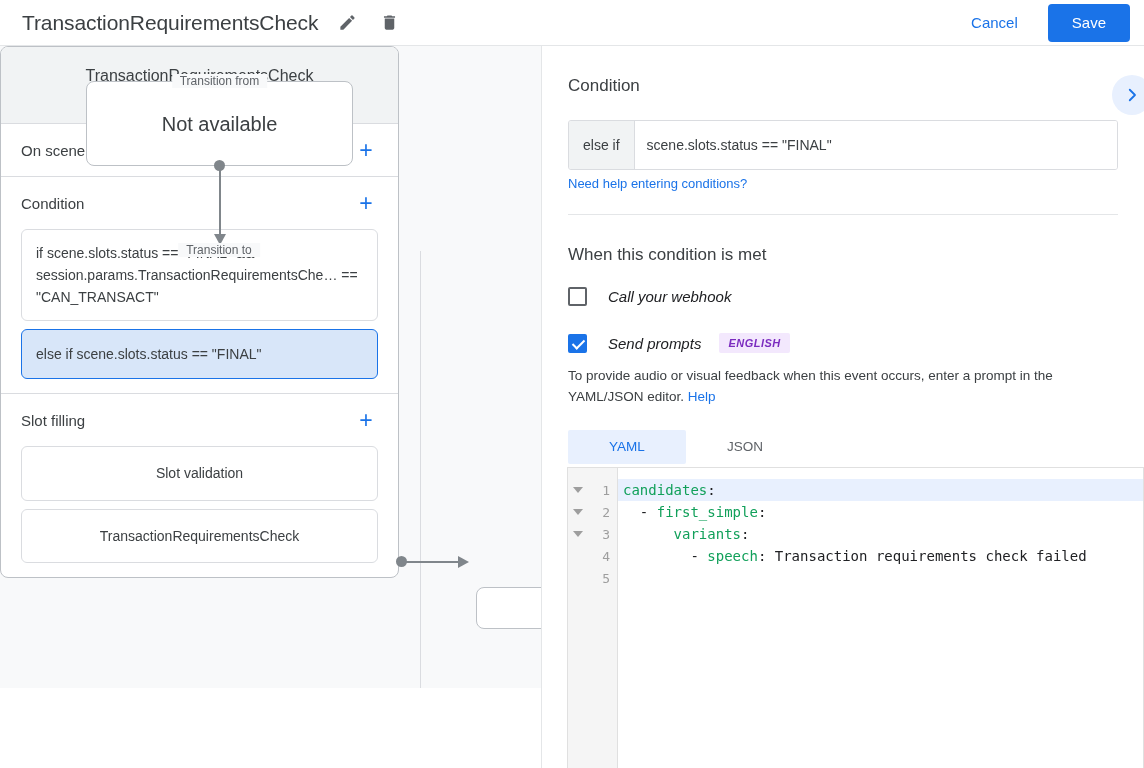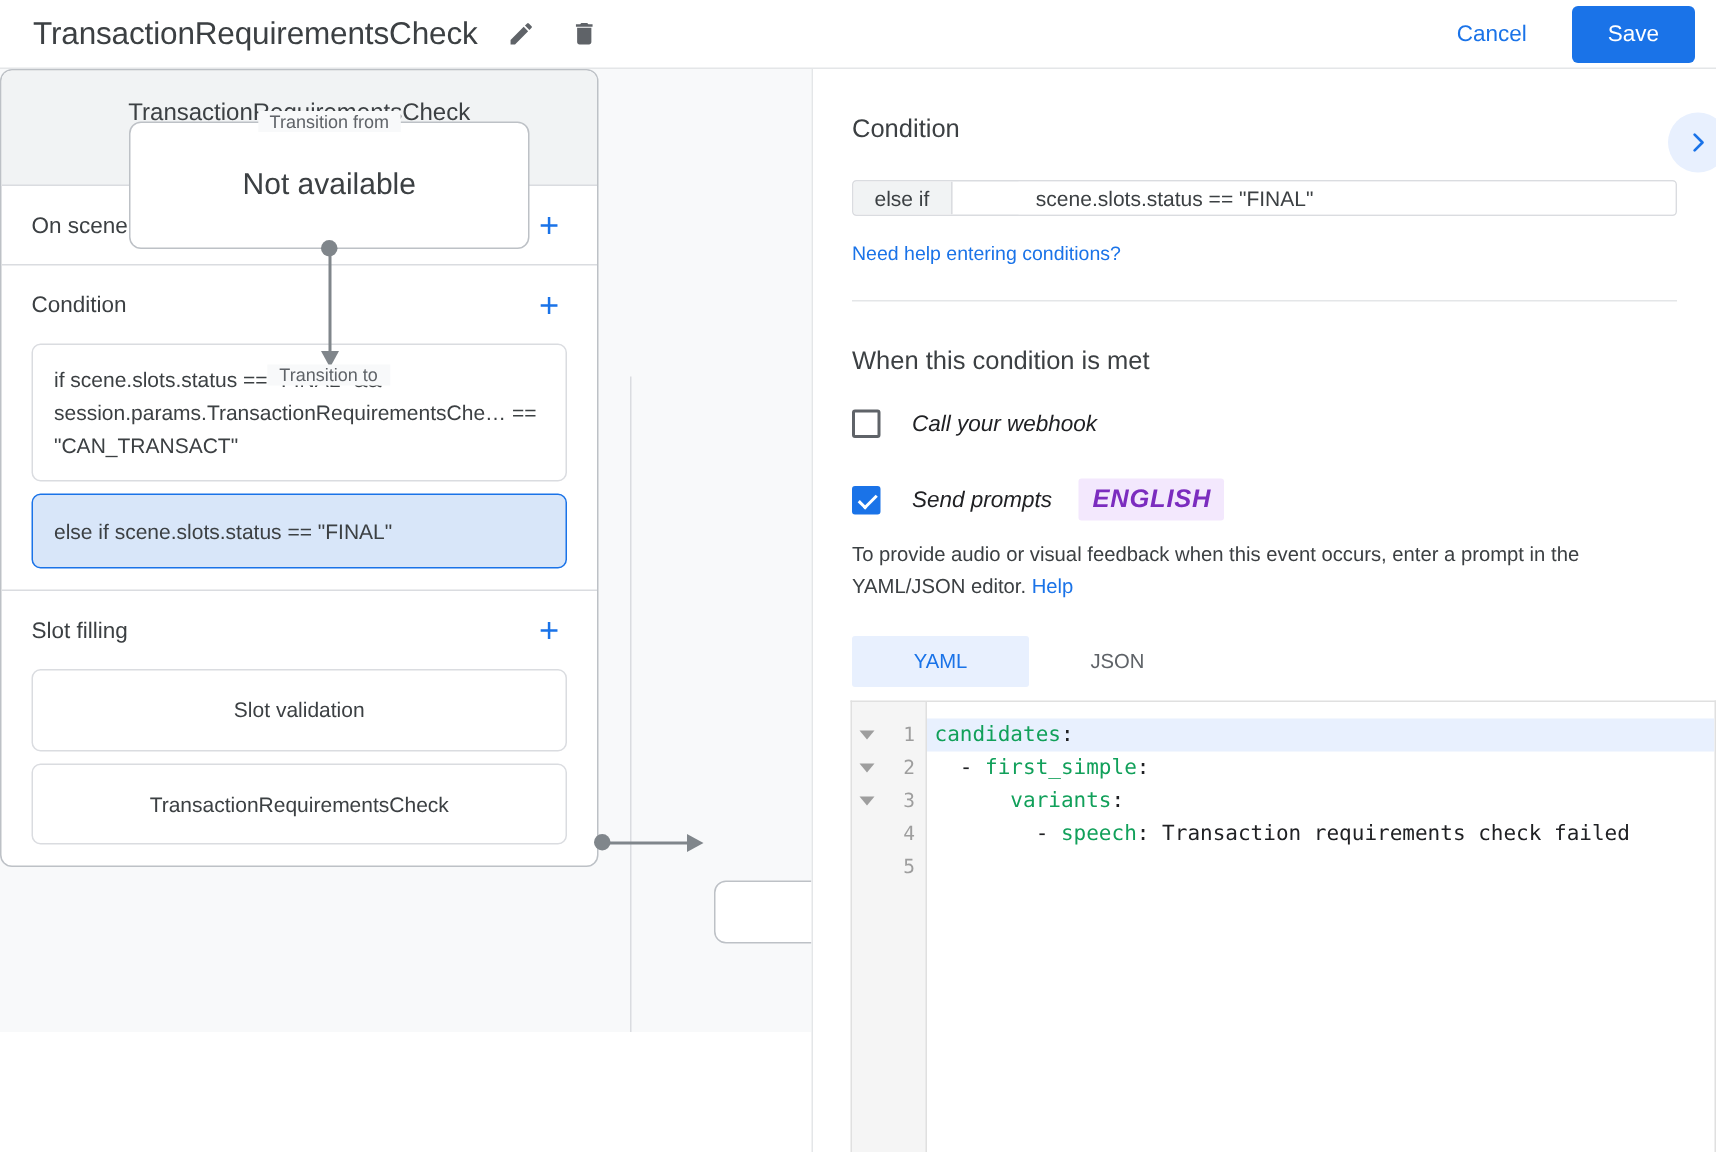--- a/index.html
+++ b/index.html
@@ -231,23 +231,22 @@
   .rp-divider {
     height: 1px;
     background: #e4e6e8;
     margin-top: 22px;
   }
   .cond-row {
     display: flex;
     margin-top: 24px;
     border: 1px solid #dadce0;
     border-radius: 3px;
-    height: 24px;
-    overflow: hidden;
-    gap: 44px;
+    height: 50px;
+    overflow: hidden;
   }
   .cond-prefix {
     background: #f1f3f4;
     border-right: 1px solid #dadce0;
     display: flex; align-items: center;
     padding: 0 14px;
     font-size: 14px;
     color: #3c4043;
     white-space: nowrap;
   }
@@ -258,21 +257,21 @@
     font-size: 14px;
     color: #3c4043;
     background: #ffffff;
   }
   .link {
     color: #1a73e8;
     font-size: 13px;
     text-decoration: none;
     cursor: pointer;
   }
-  .help-link-row { margin-top: 16px; }
+  .help-link-row { margin-top: 4px; }
 
   .chev-pill {
     position: absolute;
     right: -8px; top: 29px;
     width: 40px; height: 40px;
     border-radius: 20px;
     background: #e8f0fe;
     display: flex; align-items: center; justify-content: center;
     cursor: pointer;
   }
@@ -307,21 +306,21 @@
   .cb-label {
     margin-left: 21px;
     font-size: 15px;
     color: #202124;
     font-weight: 500;
   }
   .lang-badge {
     margin-left: 18px;
     background: #f3e8fd;
     color: #7b2cbf;
-    font-size: 17px;
+    font-size: 11px;
     font-weight: 700;
     letter-spacing: 0.5px;
     padding: 4px 9px;
     border-radius: 2px;
   }
   .help-desc {
     margin-top: 13px;
     font-size: 13.5px;
     color: #3c4043;
     line-height: 1.55;

